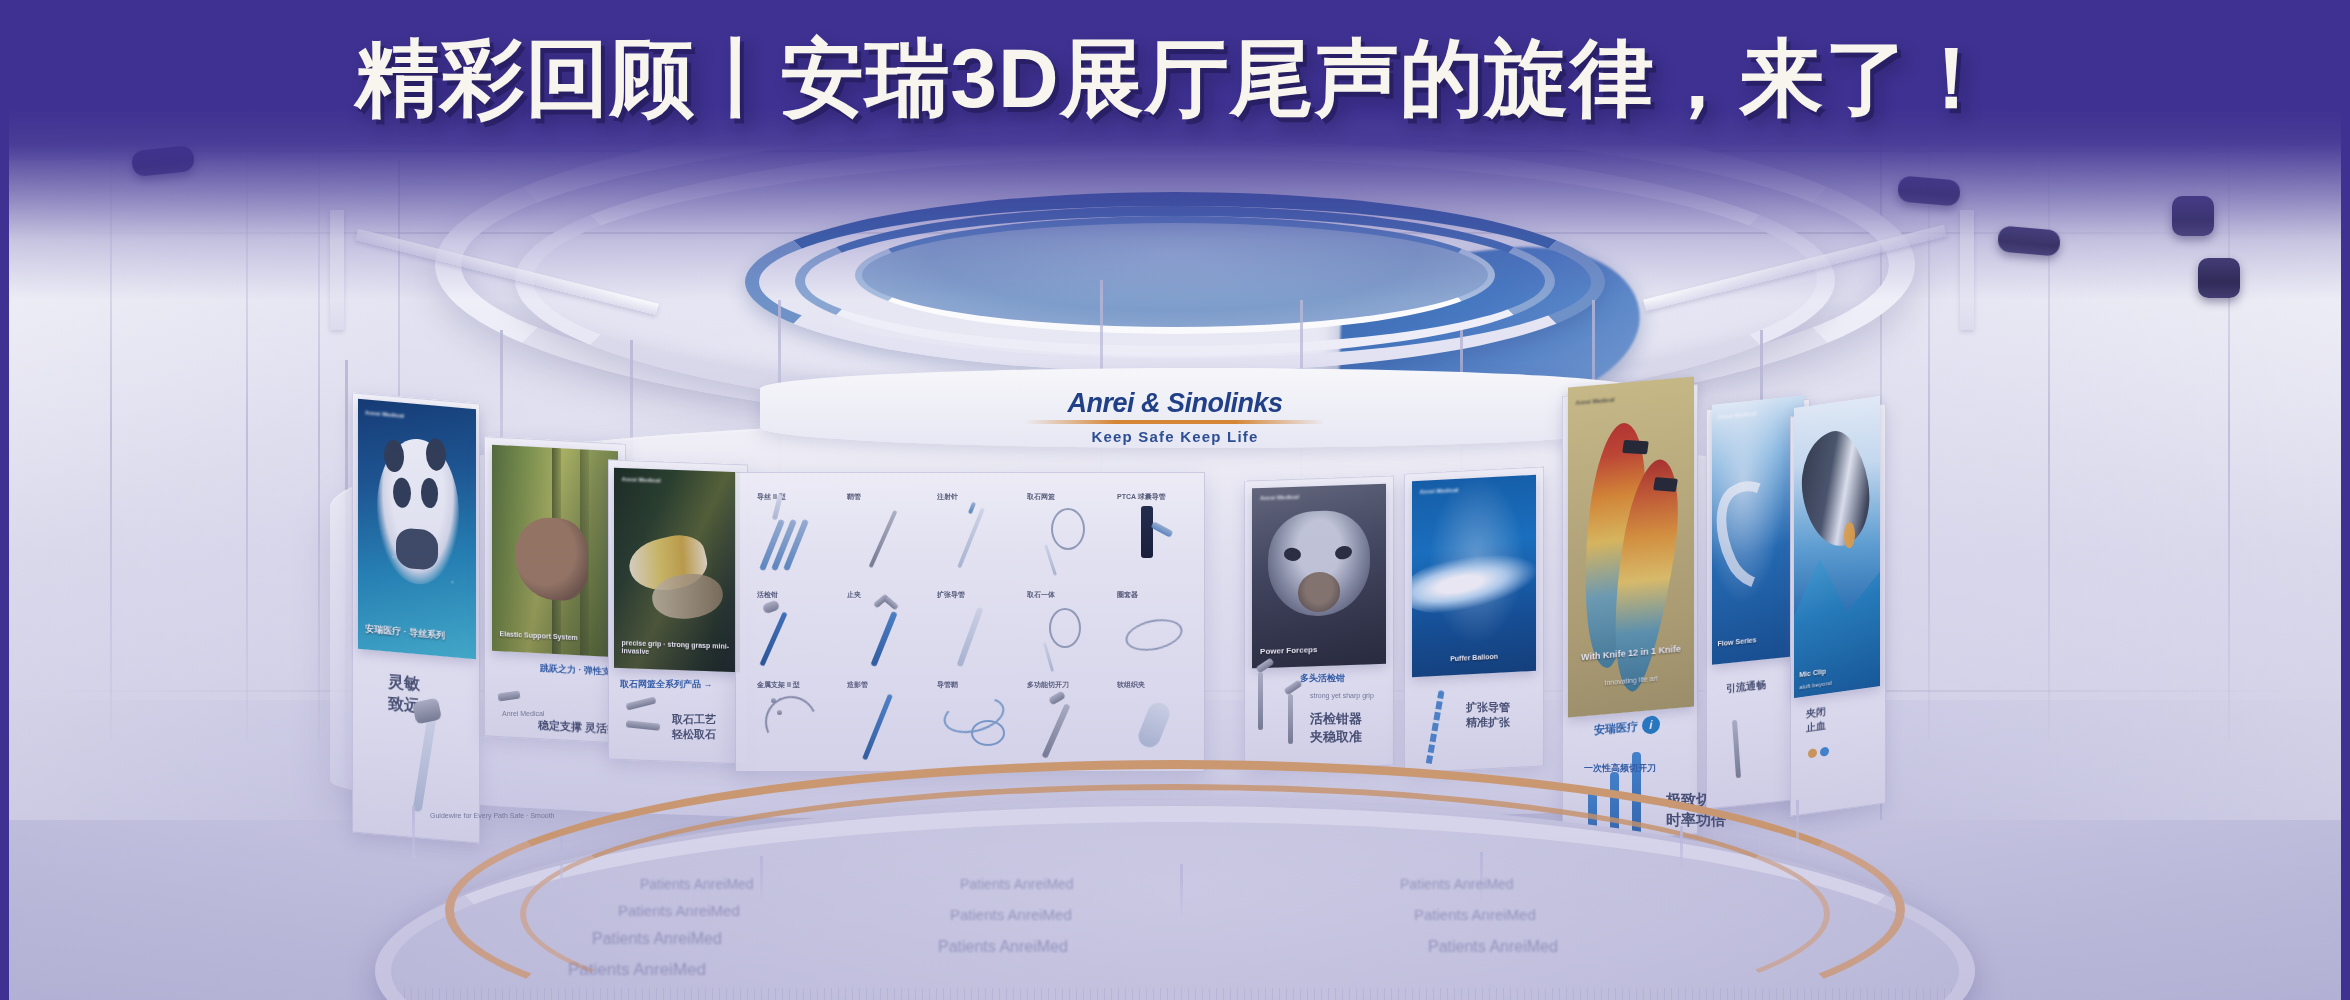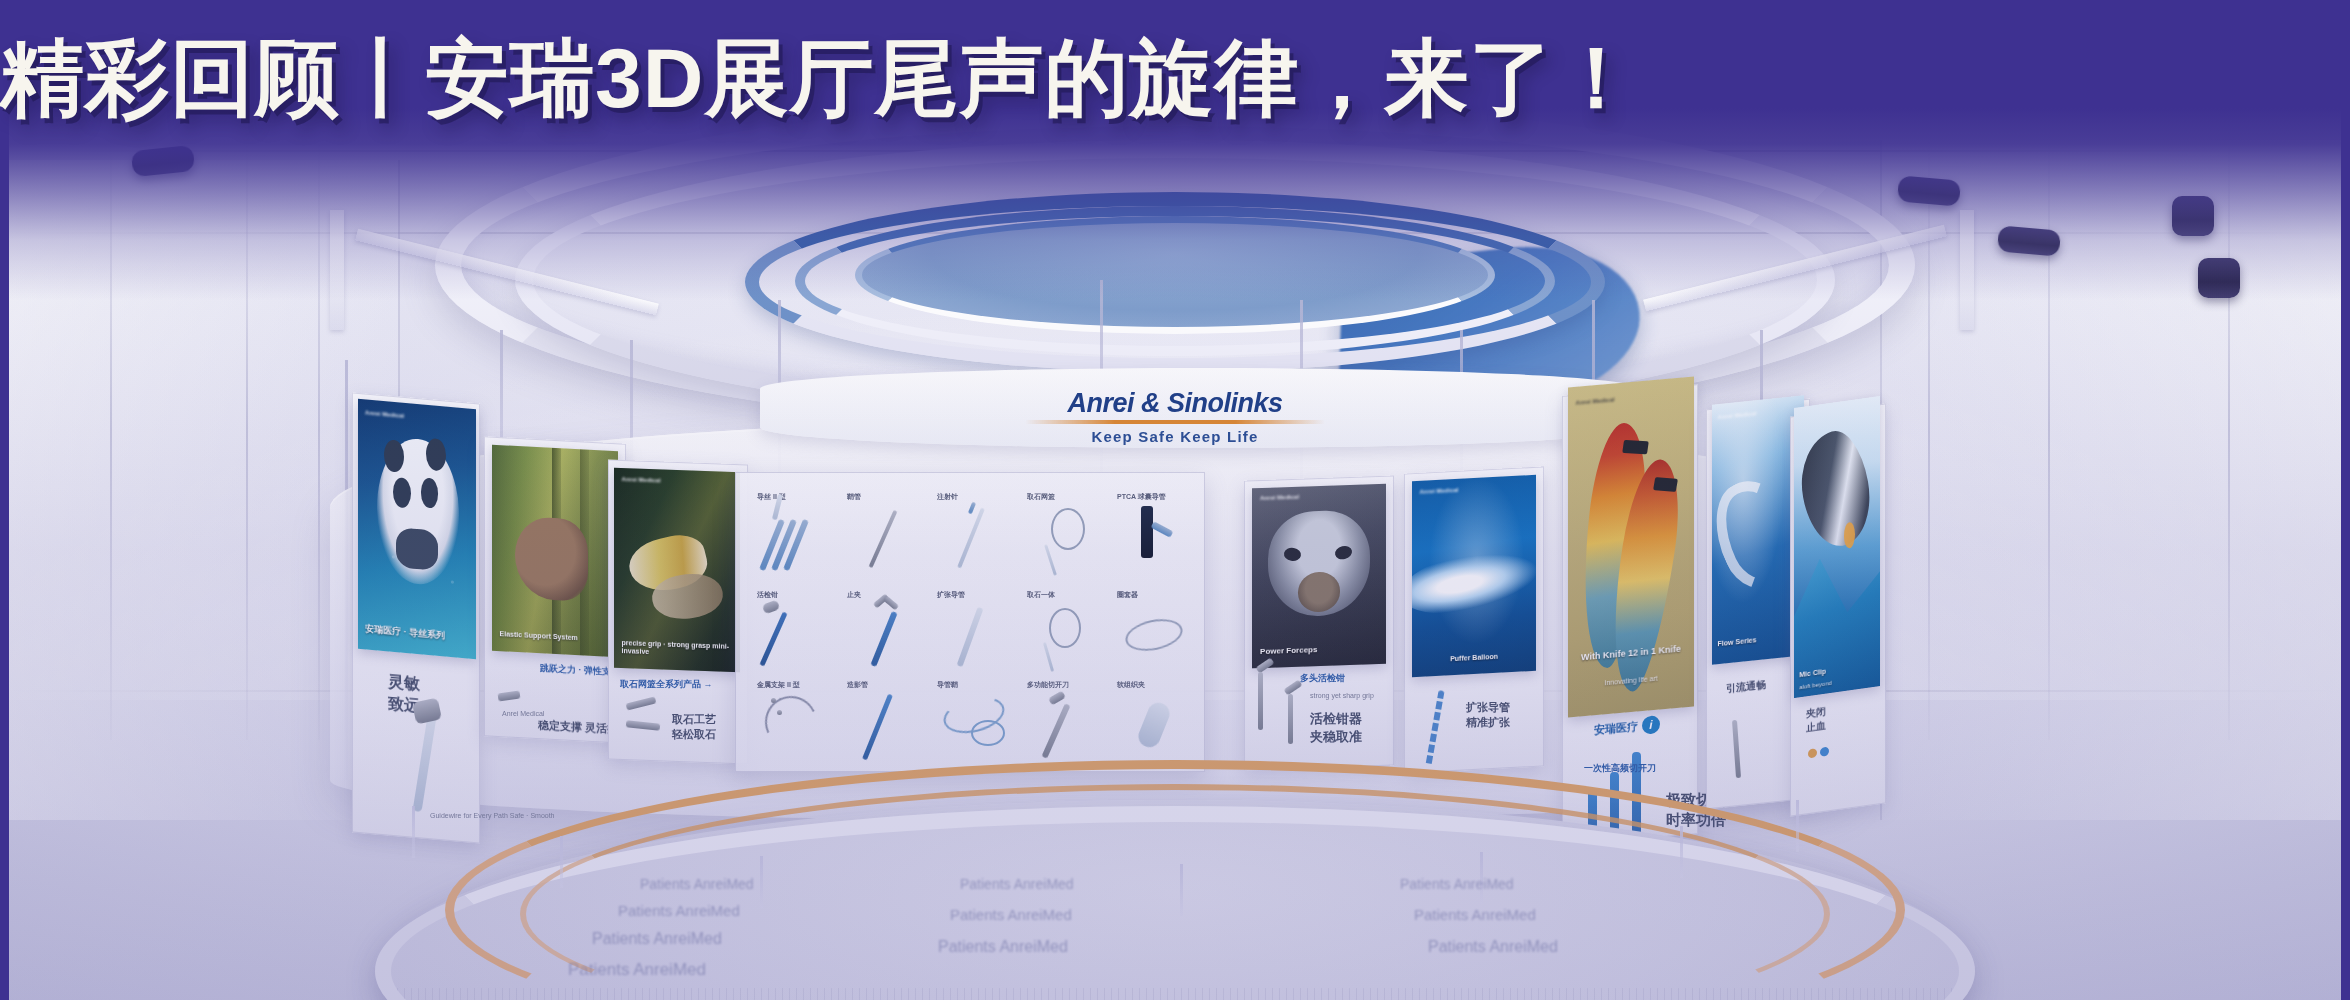--- a/index.html
+++ b/index.html
@@ -395,21 +395,21 @@
     position:absolute; left:0; top:0; bottom:0; width:9px;
     background:#3e3191;
   }
   .edge-right{
     position:absolute; right:0; top:0; bottom:0; width:9px;
     background:#3e3191;
   }
 
   #headline{
     position:absolute; left:0; right:0; top:22px;
-    text-align:left;
+    text-align:center;
     color:#f7f5ee;
     font-family:"Liberation Sans", sans-serif;
     font-weight:700;
     font-size:84px;
     letter-spacing:1px;
     white-space:nowrap;
     text-shadow:
        4px 5px 0 rgba(30,22,78,.55),
        8px 10px 16px rgba(25,18,66,.38);
   }

